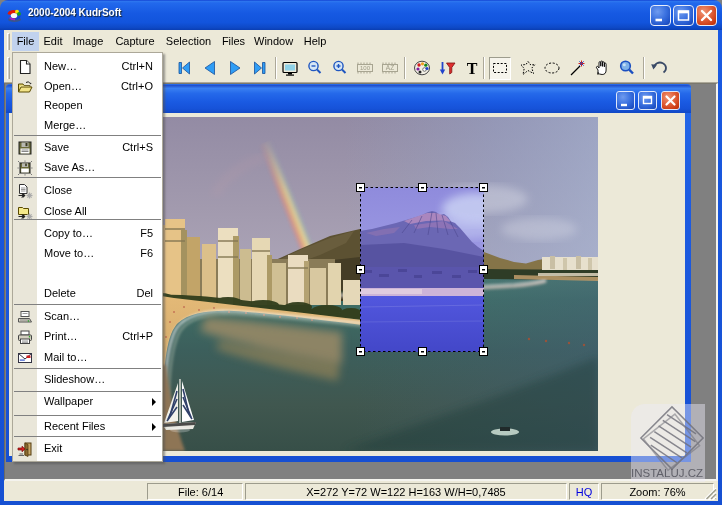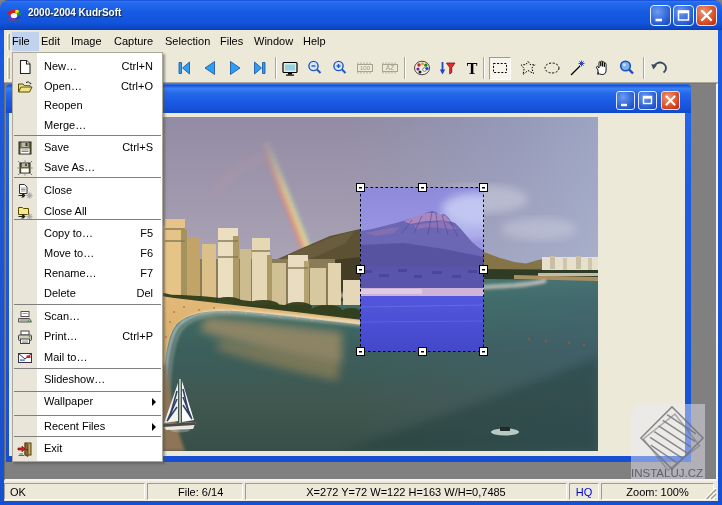--- a/index.html
+++ b/index.html
@@ -16,21 +16,21 @@
 .capbtn { position:absolute; top:5px; width:21px; height:21px; border-radius:4px;
   border:1px solid #e8eefb; }
 .capbtn.blue { background:radial-gradient(circle at 35% 30%, #6f9bef 0%, #3c72e0 45%, #2053c8 80%, #1a46ad 100%); }
 .capbtn.red { background:radial-gradient(circle at 35% 30%, #ef9576 0%, #e0603a 45%, #cc3a12 80%, #b03008 100%); }
 #btnmin { right:51px; } #btnmax { right:28px; } #btnclose { right:5px; }
 
 
 #menubar { position:absolute; left:4px; top:30px; width:714px; height:23px; background:#ece9d8; }
 .grip { position:absolute; width:3px; background:#fff; border-right:1px solid #aca899; border-top:1px solid #fff; box-shadow:inset -1px 0 0 #cfcdc0; }
 #menubar .grip { left:3px; top:3px; height:17px; }
-.mitem { position:absolute; top:2px; height:19px; line-height:19px; font-size:11px; color:#000; }
+.mitem { position:absolute; top:2px; height:19px; line-height:19px; font-size:11px; color:#000; text-align:center; }
 #m-file { left:8px; width:27px; background:#c1d2ee; }
 
 
 #toolbar { position:absolute; left:4px; top:53px; width:714px; height:30px; background:#ece9d8; border-bottom:1px solid #aca899; }
 #toolbar .grip { left:3px; top:4px; height:22px; }
 .tico { position:absolute; top:5px; width:20px; height:20px; }
 .tsep { position:absolute; top:4px; width:2px; height:22px; border-left:1px solid #aca899; border-right:1px solid #fff; }
 
 
 #mdi { position:absolute; left:4px; top:83px; width:714px; height:398px; background:#808080; overflow:hidden; border:solid; border-color:#7a786d #f4f3ee #f4f3ee #6a6a66; border-width:1px 2px 2px 1px; box-sizing:border-box; }
@@ -503,25 +503,24 @@
         <path d="M15.5,14.5 A6,5.5 0 1 0 6,9.8" fill="none" stroke="#3a4a66" stroke-width="1.8"></path>
         <polygon points="3.2,6.2 9,6.8 5.4,11.4" fill="#3a4a66"></polygon>
       </svg>
   </div>
 
   <div class="wb" id="wbl"></div>
   <div class="wb" id="wbr"></div>
   <div class="wb" id="wbb"></div>
 
   <div id="status">
-    <div class="spanel" id="sp1">OK</div>
     <div class="spanel" id="sp2">File: 6/14</div>
     <div class="spanel" id="sp3">X=272 Y=72 W=122 H=163 W/H=0,7485</div>
     <div class="spanel" id="sp4">HQ</div>
-    <div class="spanel" id="sp5">Zoom: 100%</div>
+    <div class="spanel" id="sp5">Zoom: 76%</div>
     <svg style="position:absolute;right:1px;bottom:1px;" width="14" height="14">
       <g stroke-width="1.5">
           <line x1="13" y1="2" x2="2" y2="13" stroke="#fff"></line>
           <line x1="13" y1="3.5" x2="3.5" y2="13" stroke="#9d9c8d"></line>
           <line x1="13" y1="6.5" x2="6.5" y2="13" stroke="#fff"></line>
           <line x1="13" y1="8" x2="8" y2="13" stroke="#9d9c8d"></line>
           <line x1="13" y1="11" x2="11" y2="13" stroke="#fff"></line>
           <line x1="13" y1="12.5" x2="12.5" y2="13" stroke="#9d9c8d"></line>
         </g>
     </svg>
@@ -617,24 +616,20 @@
         <span class="lbl">Close All</span>
       </div>
     <div class="psep" style="top:166px;"></div>
     <div class="pitem" style="top:171px;">
         <span class="lbl">Copy to…</span>
         <span class="sc">F5</span>
       </div>
     <div class="pitem" style="top:191px;">
         <span class="lbl">Move to…</span>
         <span class="sc">F6</span>
-      </div>
-    <div class="pitem" style="top:211px;">
-        <span class="lbl">Rename…</span>
-        <span class="sc">F7</span>
       </div>
     <div class="pitem" style="top:231px;">
         <span class="lbl">Delete</span>
         <span class="sc">Del</span>
       </div>
     <div class="psep" style="top:251px;"></div>
     <div class="pitem" style="top:254px;">
         <svg class="picon" viewBox="0 0 16 16">
           <rect x="4" y="2.5" width="8" height="5" fill="#fff" stroke="#555" stroke-width="1"></rect>
           <line x1="5.5" y1="4.5" x2="10.5" y2="4.5" stroke="#999"></line>

